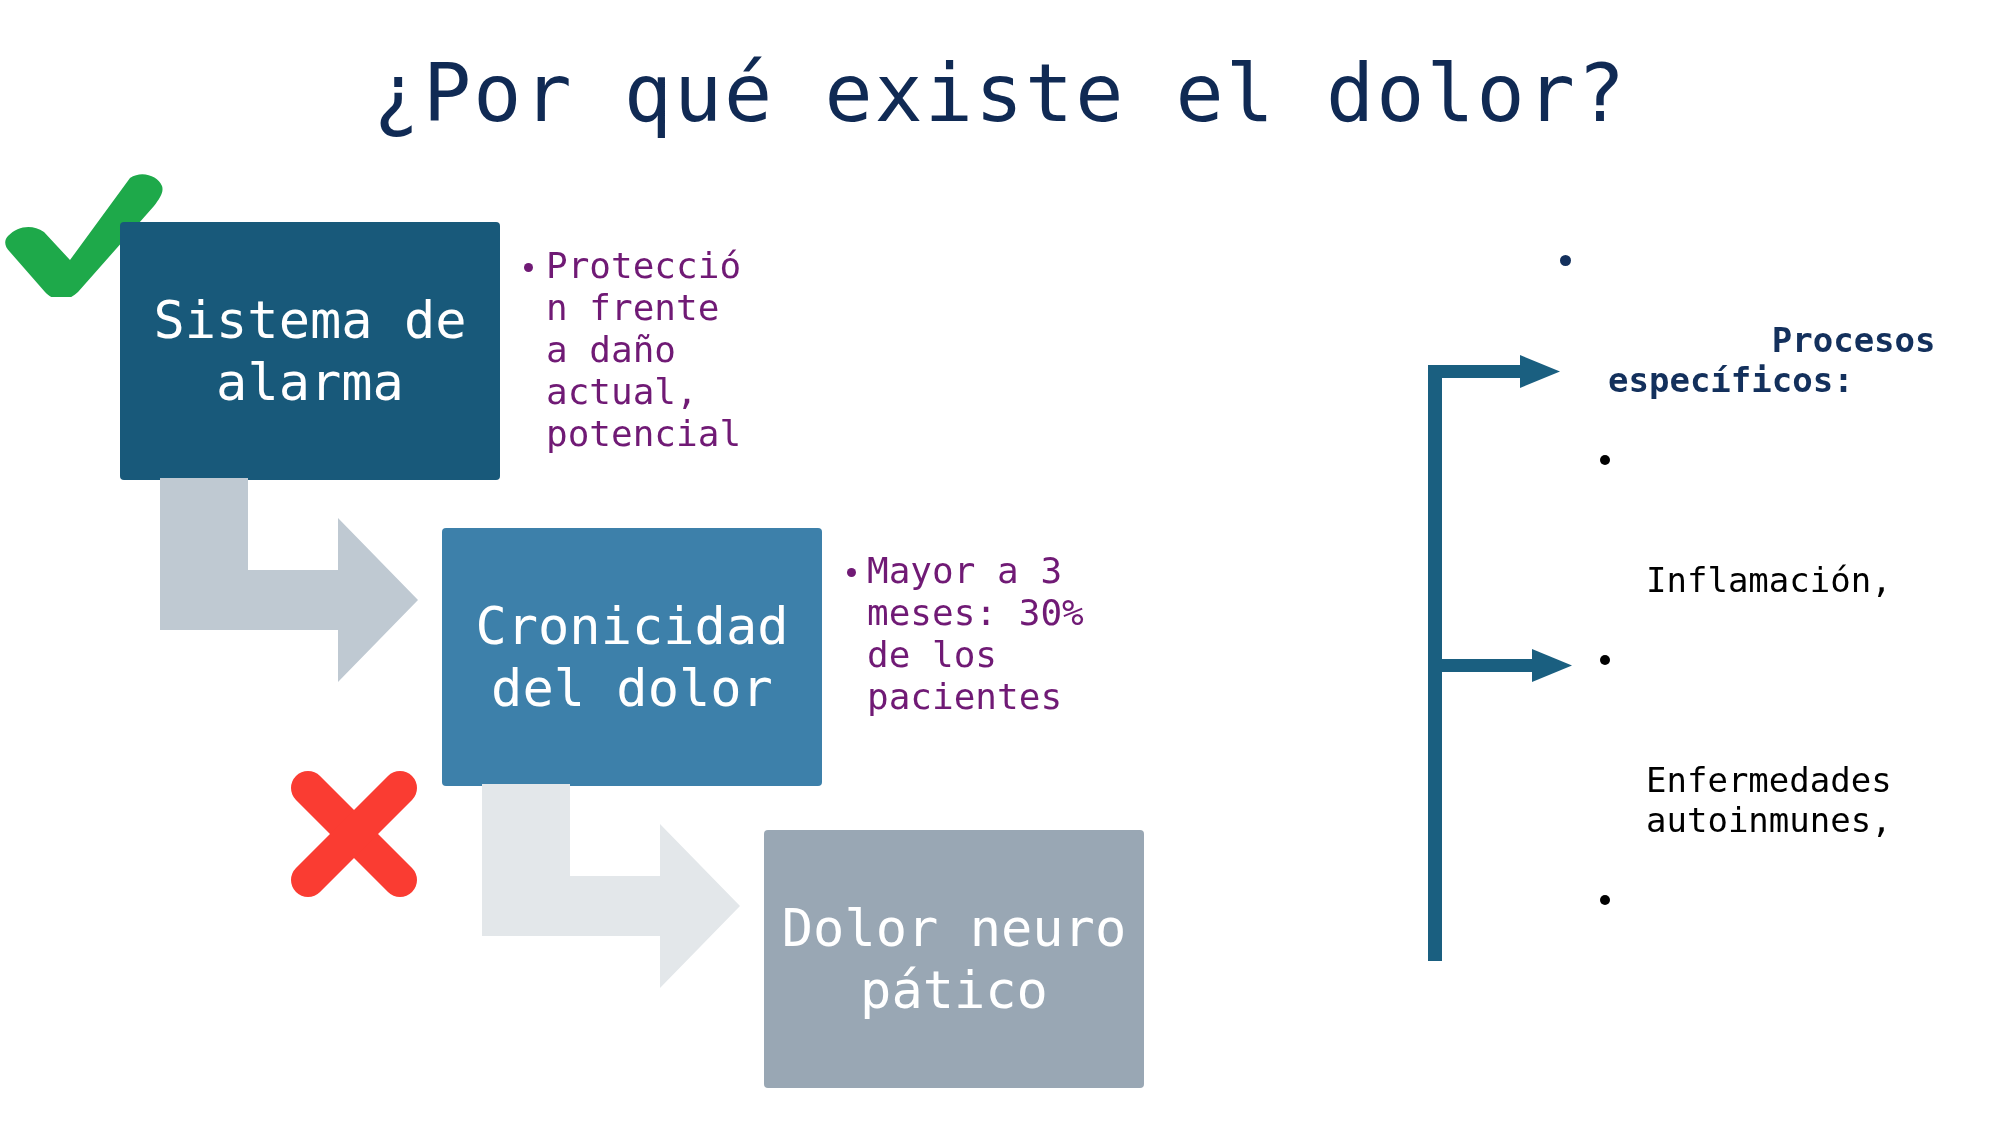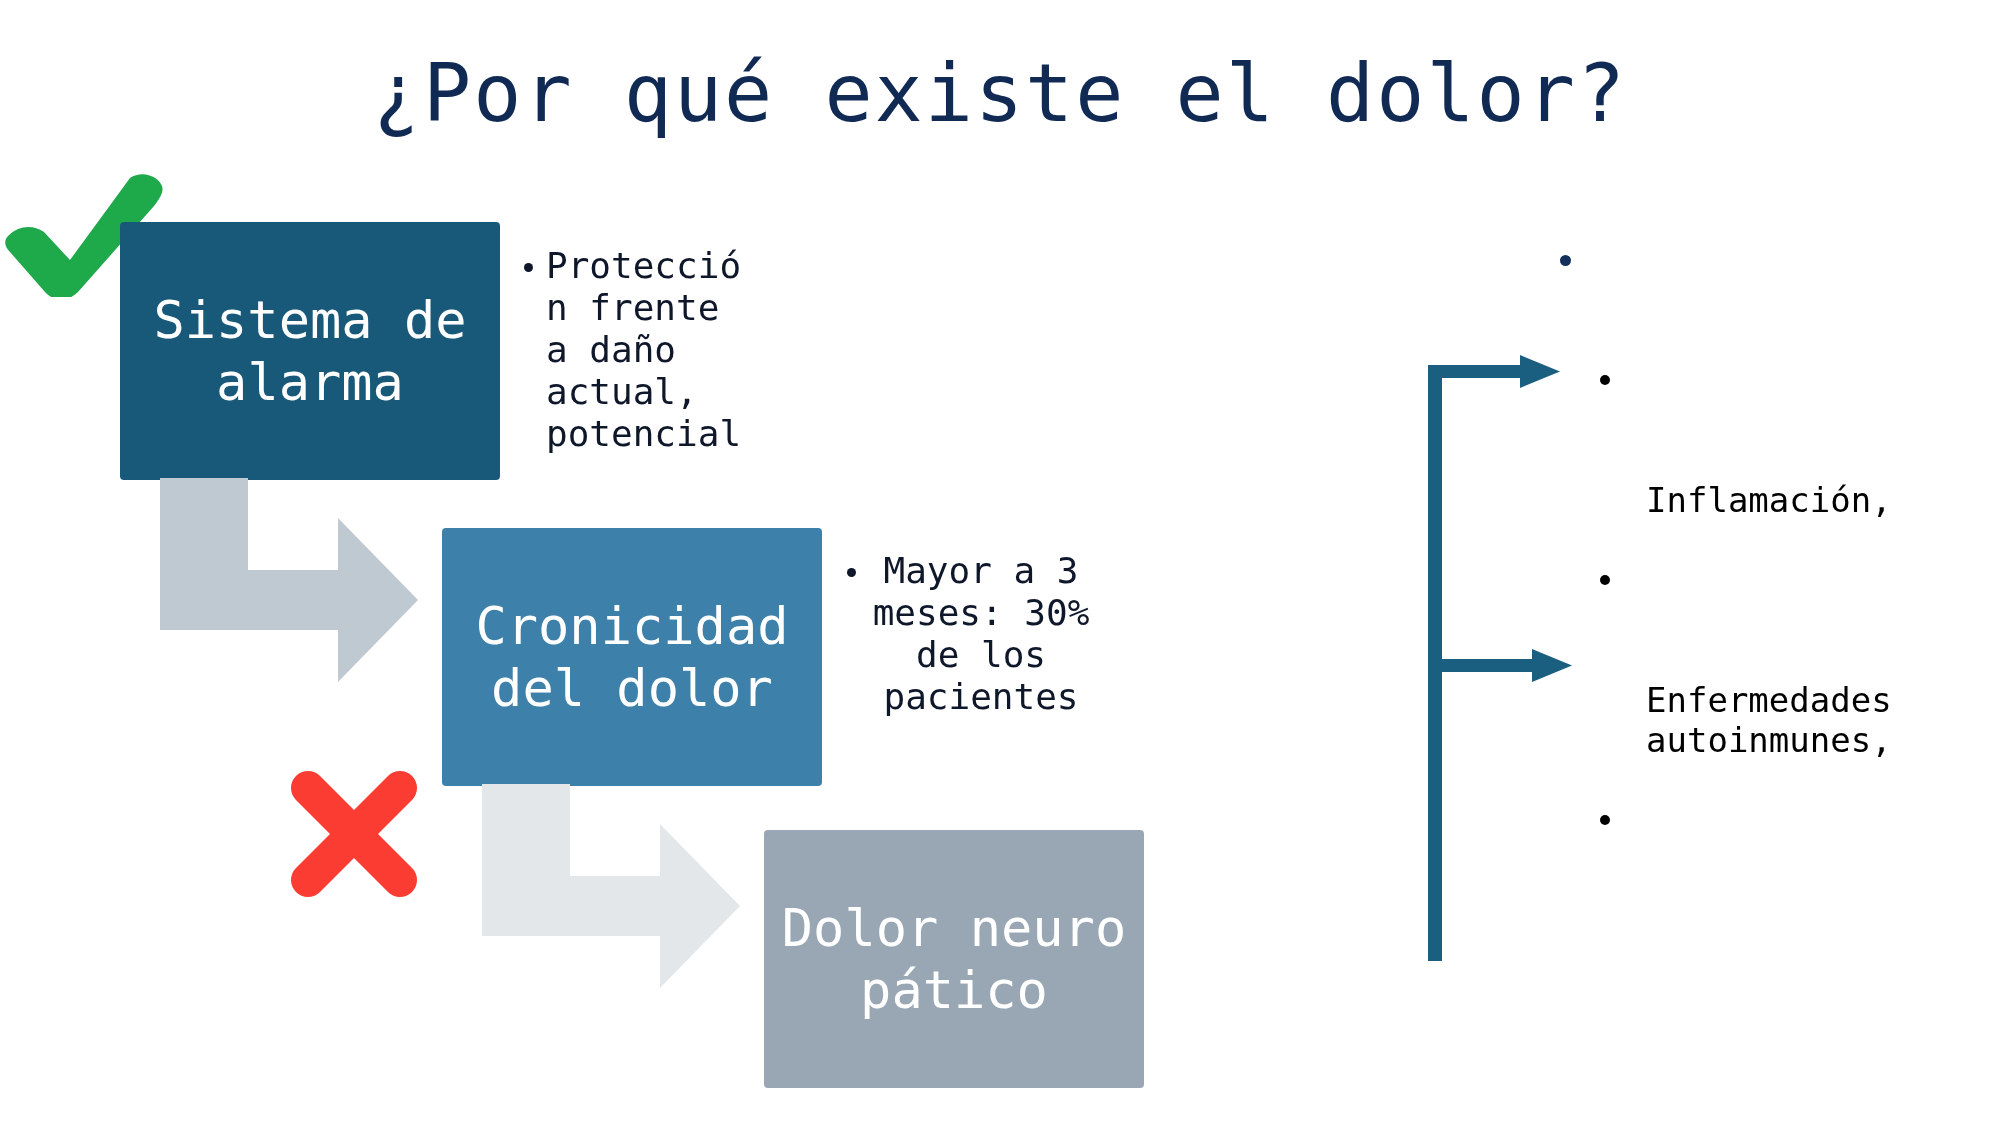--- a/index.html
+++ b/index.html
@@ -110,21 +110,21 @@
     left: 288px;
     top: 768px;
     width: 132px;
     height: 132px;
   }
 
   
   .bullets {
     position: absolute;
     font-family: "DejaVu Sans Mono", "Liberation Mono", monospace;
-    color: #0f172a;
+    color: #701a75;
   }
   .bullets ul {
     list-style: none;
     margin: 0;
     padding: 0;
   }
   .bullets li {
     position: relative;
     margin: 0;
     padding: 0;
@@ -151,21 +151,20 @@
   #bul-proteccion li { padding-left: 26px; }
   #bul-proteccion .dot { left: 4px; top: 18px; width: 9px; height: 9px; }
 
   
   #bul-cronicidad {
     left: 845px;
     top: 550px;
     width: 250px;
     font-size: 36px;
     line-height: 42px;
-    text-align: center;
   }
   #bul-cronicidad li { padding-left: 22px; }
   #bul-cronicidad .dot { left: 2px; top: 18px; width: 9px; height: 9px; }
 
   
   #bul-neuropatico {
     left: 1160px;
     top: 890px;
     width: 240px;
     font-size: 29px;
@@ -288,20 +287,21 @@
       </li>
     </ul>
   </div>
 
 
   <div id="right-outline">
 
     <div class="grp">
       <div class="lvl1">
         <span class="dot"></span>
+        <span>Procesos específicos:</span>
       </div>
       <div class="lvl2">
         <span class="dot"></span>
         <span>Inflamación,</span>
       </div>
       <div class="lvl2">
         <span class="dot"></span>
         <span>Enfermedades autoinmunes,</span>
       </div>
       <div class="lvl2">

